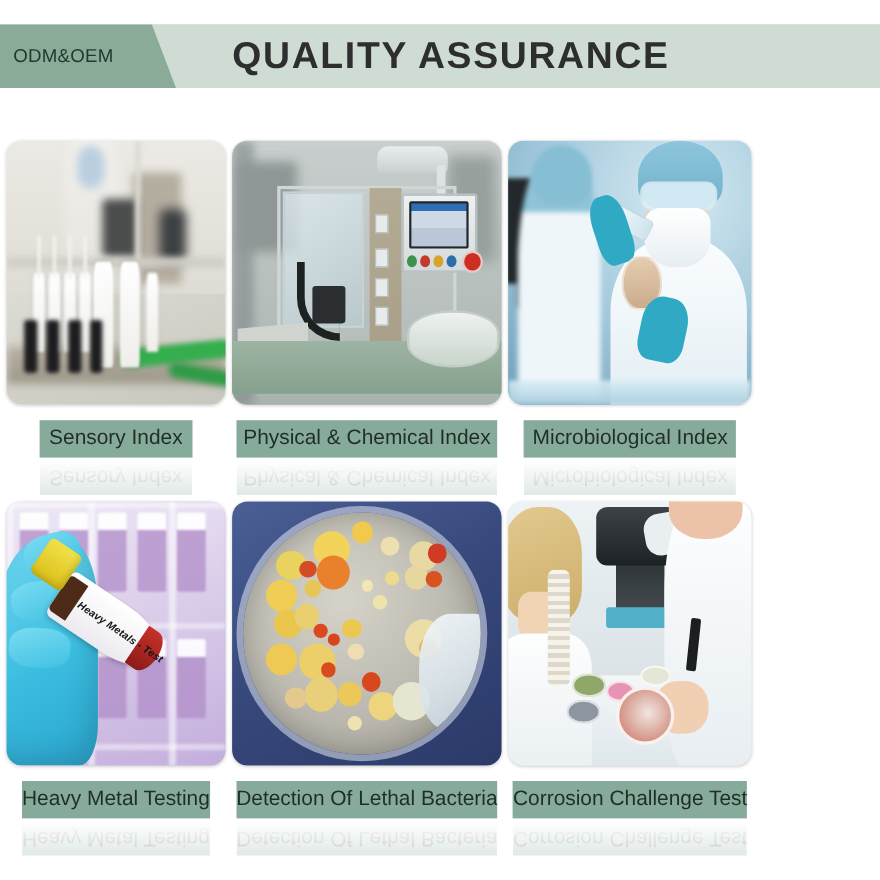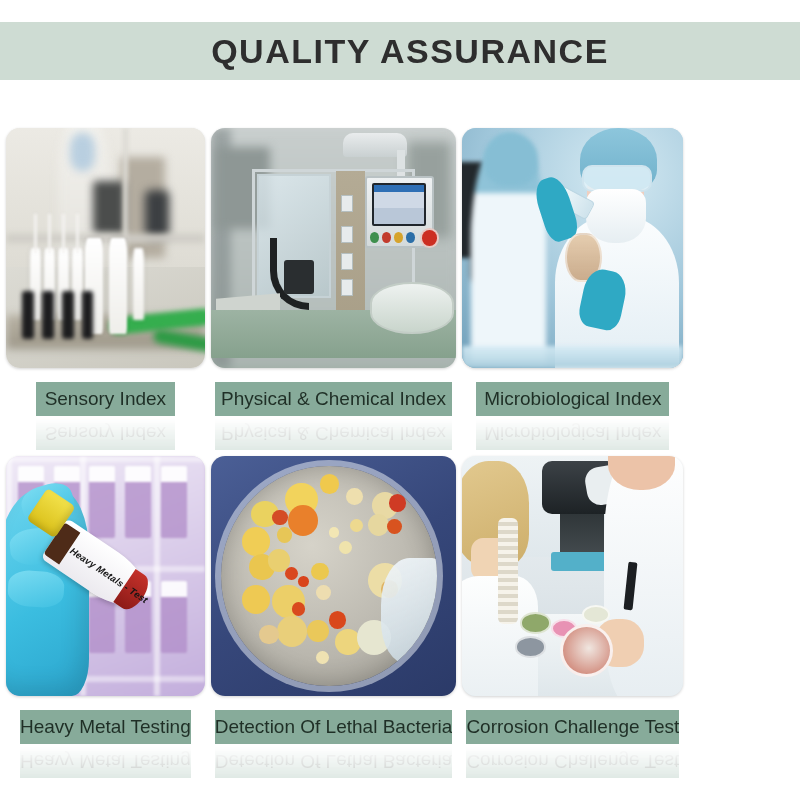--- a/index.html
+++ b/index.html
@@ -317,20 +317,23 @@
   .p6 .pen { position:absolute; right:22%; top:44%; width:4%; height:20%;
             background:#1c1f22; border-radius:2px; transform: rotate(6deg); }
 </style>
 </head>
 <body>
 
 <div class="page">
 
   <div class="header">
     <div class="header-title">QUALITY ASSURANCE</div>
+    <div class="header-tab">
+      <span class="header-tab-label">ODM&amp;OEM</span>
+    </div>
   </div>
 
   <div class="grid">
 
     <div class="cell">
       <div class="photo p1">
         <div class="scene">
           <div class="wall"></div>
           <div class="worker"></div>
           <div class="mask"></div>

